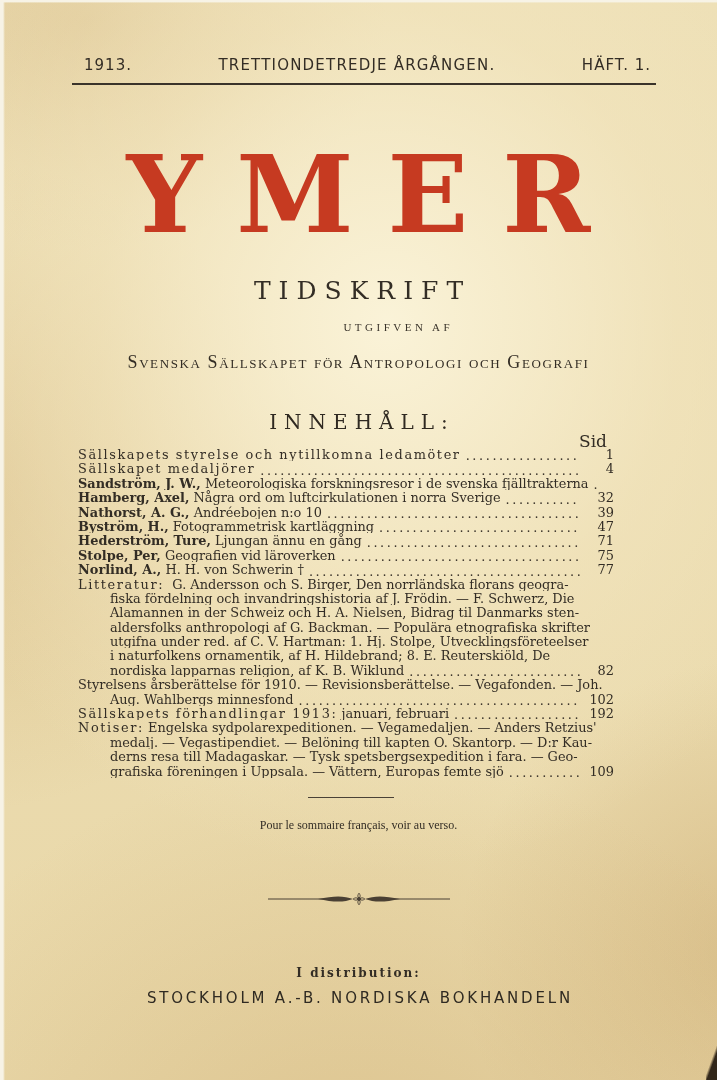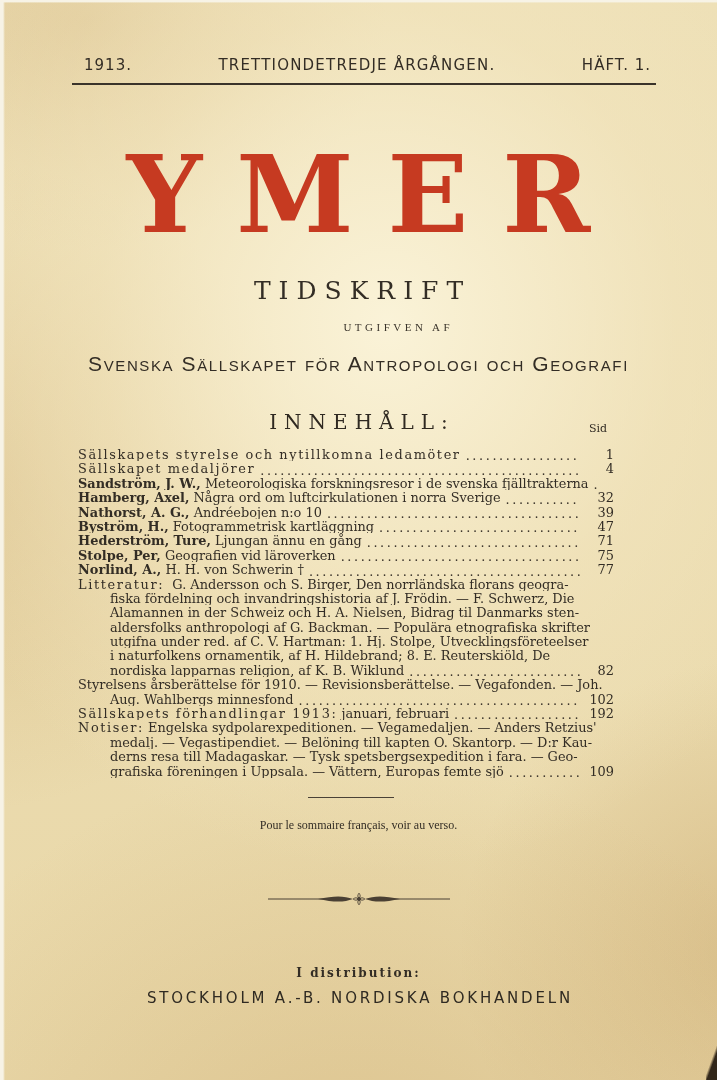--- a/index.html
+++ b/index.html
@@ -28,26 +28,26 @@
   .header-rule { position:absolute; left:72px; top:83px; width:584px; height:2px; background:#3a332a; }
 
   .ymer { position:absolute; left:0; width:100%; top:140px; text-align:center;
     font-family:"DejaVu Serif", serif; font-weight:bold; font-size:106px; line-height:110px;
     color:#c63a21; letter-spacing:34px; padding-left:34px; box-sizing:border-box; }
   .tidskrift { position:absolute; left:0; width:100%; top:276px; text-align:center;
     font-family:"DejaVu Serif", serif; font-size:25px; letter-spacing:8px; padding-left:8px; box-sizing:border-box; color:#332d25; }
   .utgifven { position:absolute; left:0; width:100%; top:321px; text-align:center;
     font-family:Liberation Serif, serif; font-size:11px; letter-spacing:3.5px; padding-left:3.5px; box-sizing:border-box; color:#3a342b;margin-left:38px; }
   .society { position:absolute; left:0; width:100%; top:352px; text-align:center;
-    font-family:Liberation Sans, sans-serif; font-variant:small-caps; font-size:21px;
+    font-family:Liberation Serif, serif; font-variant:small-caps; font-size:18px;
     letter-spacing:1.6px; color:#332d25; }
 
   .innehall { position:absolute; left:0; width:100%; top:410px; text-align:center;
     font-family:"DejaVu Serif", serif; font-size:20px; letter-spacing:7px; padding-left:7px; box-sizing:border-box; color:#2f2921; }
-  .sid { position:absolute; right:110px; top:422px; font-size:11px; color:#332d25; }
+  .sid { position:absolute; right:110px; top:431px; font-size:17px; color:#332d25; }
 
   .toc { position:absolute; left:78px; top:447px; width:536px; font-size:12.9px; }
   .toc-line { display:flex; align-items:baseline; height:14.4px; white-space:pre; overflow:hidden; }
   .toc-line .t { flex:0 0 auto; }
   .toc-line .t.b { font-weight:bold; }
   .toc-line .t.sp { letter-spacing:1.6px; }
   .toc-line.ind { padding-left:32px; }
   .leader { flex:1 1 0; min-width:6px; overflow:hidden; height:12px; align-self:flex-end;
     margin:0 4px 1px 5px; }
   .leader::after { content:"........................................................................................................";

